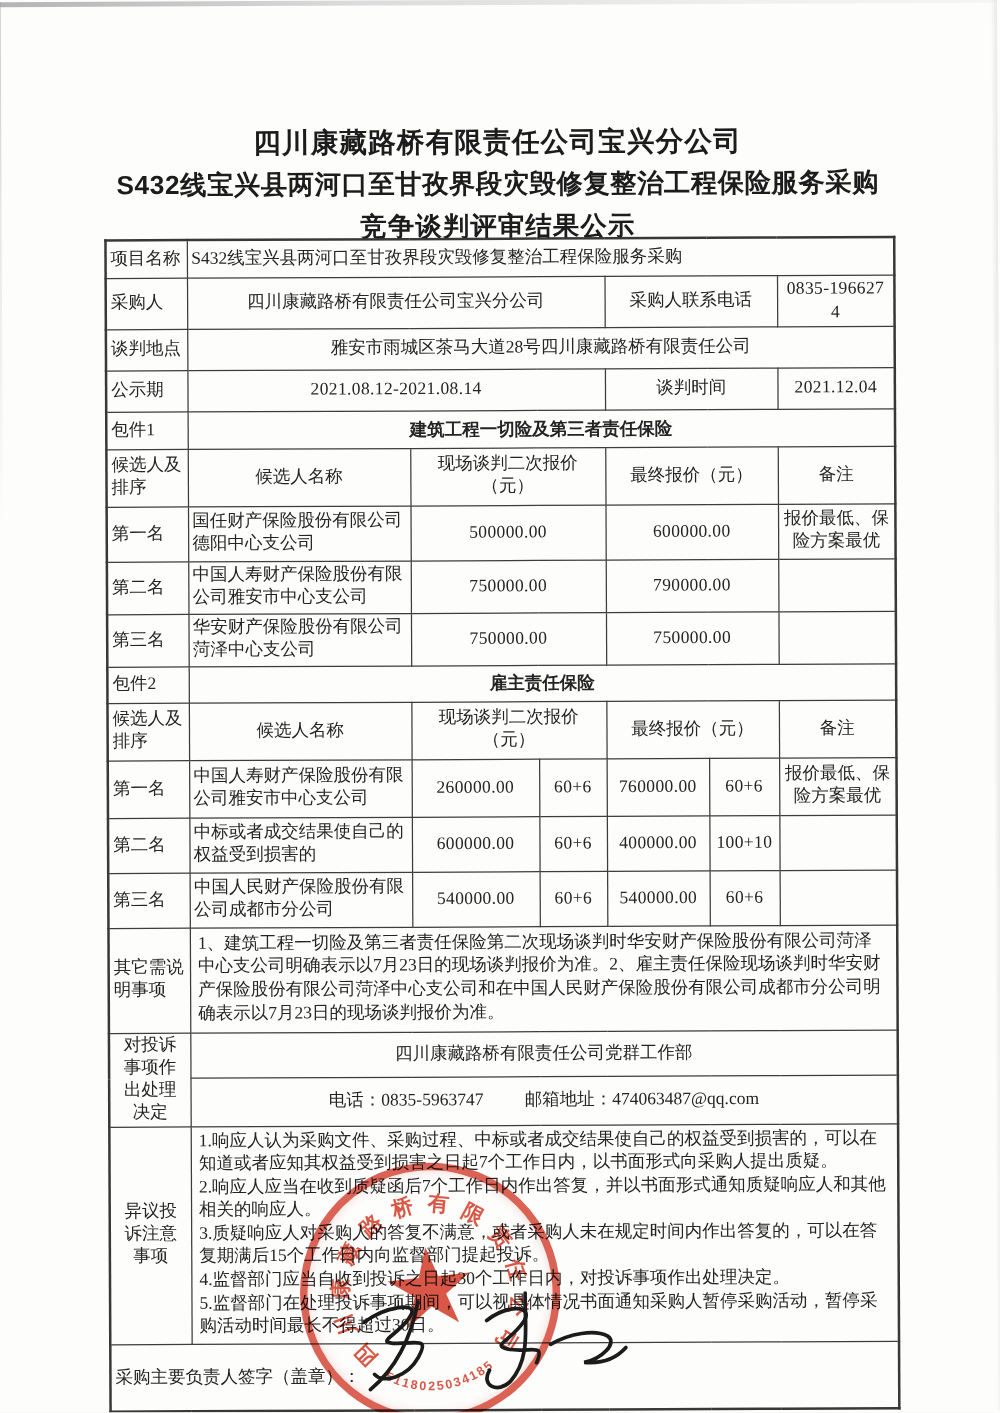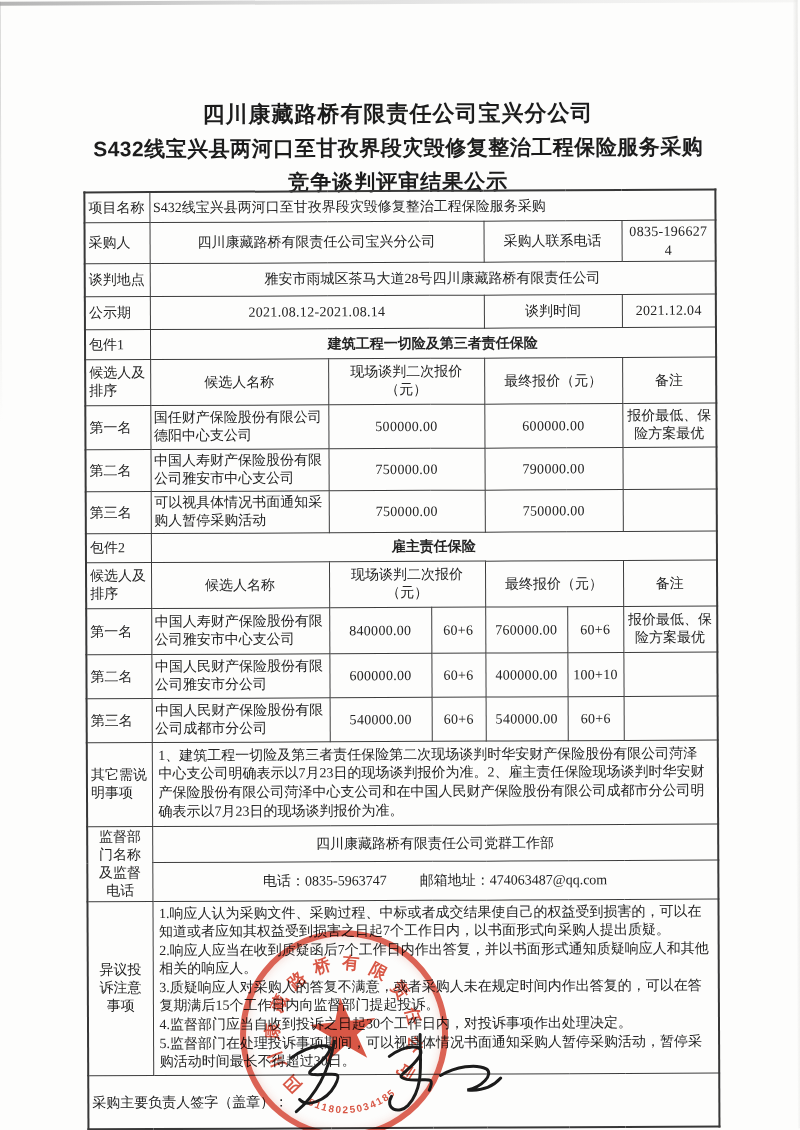--- a/index.html
+++ b/index.html
@@ -126,21 +126,21 @@
       </tr>
       <tr style="height:42px">
         <td class="lbl">第二名</td>
         <td class="lbl small-lh">中国人寿财产保险股份有限公司雅安市中心支公司</td>
         <td colspan="2" class="ctr num">750000.00</td>
         <td colspan="2" class="ctr num">790000.00</td>
         <td class="ctr"></td>
       </tr>
       <tr style="height:42px">
         <td class="lbl">第三名</td>
-        <td class="lbl small-lh">可以视具体情况书面通知采购人暂停采购活动</td>
+        <td class="lbl small-lh">华安财产保险股份有限公司菏泽中心支公司</td>
         <td colspan="2" class="ctr num">750000.00</td>
         <td colspan="2" class="ctr num">750000.00</td>
         <td class="ctr"></td>
       </tr>
 
       <tr style="height:29px">
         <td class="lbl">包件2</td>
         <td colspan="6" class="ctr bold">雇主责任保险</td>
       </tr>
 
@@ -148,29 +148,29 @@
         <td class="lbl small-lh">候选人及排序</td>
         <td class="ctr">候选人名称</td>
         <td colspan="2" class="ctr small-lh">现场谈判二次报价（元）</td>
         <td colspan="2" class="ctr">最终报价（元）</td>
         <td class="ctr">备注</td>
       </tr>
 
       <tr style="height:46px">
         <td class="lbl">第一名</td>
         <td class="lbl small-lh">中国人寿财产保险股份有限公司雅安市中心支公司</td>
-        <td class="ctr num">840000.00</td>
+        <td class="ctr num">260000.00</td>
         <td class="ctr num">60+6</td>
         <td class="ctr num">760000.00</td>
         <td class="ctr num">60+6</td>
         <td class="ctr small-lh">报价最低、保险方案最优</td>
       </tr>
       <tr style="height:44px">
         <td class="lbl">第二名</td>
-        <td class="lbl small-lh">中国人民财产保险股份有限公司雅安市分公司</td>
+        <td class="lbl small-lh">中标或者成交结果使自己的权益受到损害的</td>
         <td class="ctr num">600000.00</td>
         <td class="ctr num">60+6</td>
         <td class="ctr num">400000.00</td>
         <td class="ctr num">100+10</td>
         <td class="ctr"></td>
       </tr>
       <tr style="height:44px">
         <td class="lbl">第三名</td>
         <td class="lbl small-lh">中国人民财产保险股份有限公司成都市分公司</td>
         <td class="ctr num">540000.00</td>
@@ -179,21 +179,21 @@
         <td class="ctr num">60+6</td>
         <td class="ctr"></td>
       </tr>
 
       <tr style="height:84px">
         <td class="lbl small-lh">其它需说明事项</td>
         <td colspan="6" class="longtext">1、建筑工程一切险及第三者责任保险第二次现场谈判时华安财产保险股份有限公司菏泽中心支公司明确表示以7月23日的现场谈判报价为准。2、雇主责任保险现场谈判时华安财产保险股份有限公司菏泽中心支公司和在中国人民财产保险股份有限公司成都市分公司明确表示以7月23日的现场谈判报价为准。</td>
       </tr>
 
       <tr style="height:32px">
-        <td rowspan="2" class="ctr small-lh">监督部门名称及监督电话</td>
+        <td rowspan="2" class="ctr small-lh">对投诉事项作出处理决定</td>
         <td colspan="6" class="ctr">四川康藏路桥有限责任公司党群工作部</td>
       </tr>
       <tr style="height:33px">
         <td colspan="6" class="ctr">
           <span>电话：0835-5963747</span>
           <span style="display:inline-block;width:26px"></span>
           <span>邮箱地址：474063487@qq.com</span>
         </td>
       </tr>
 

